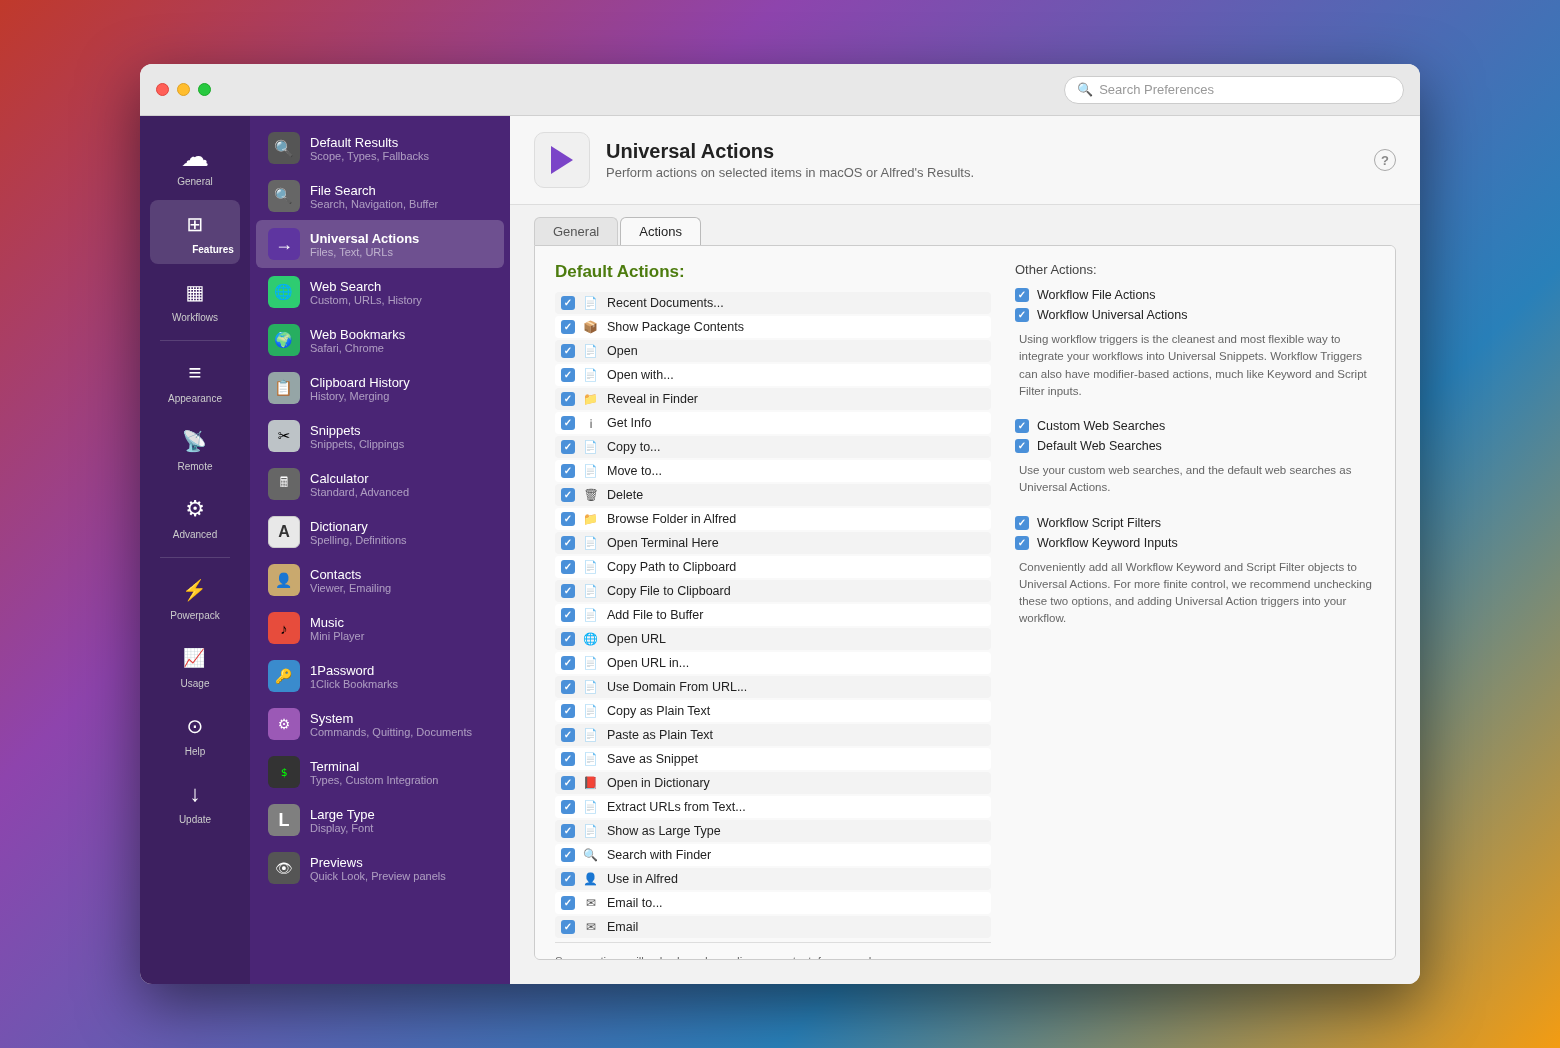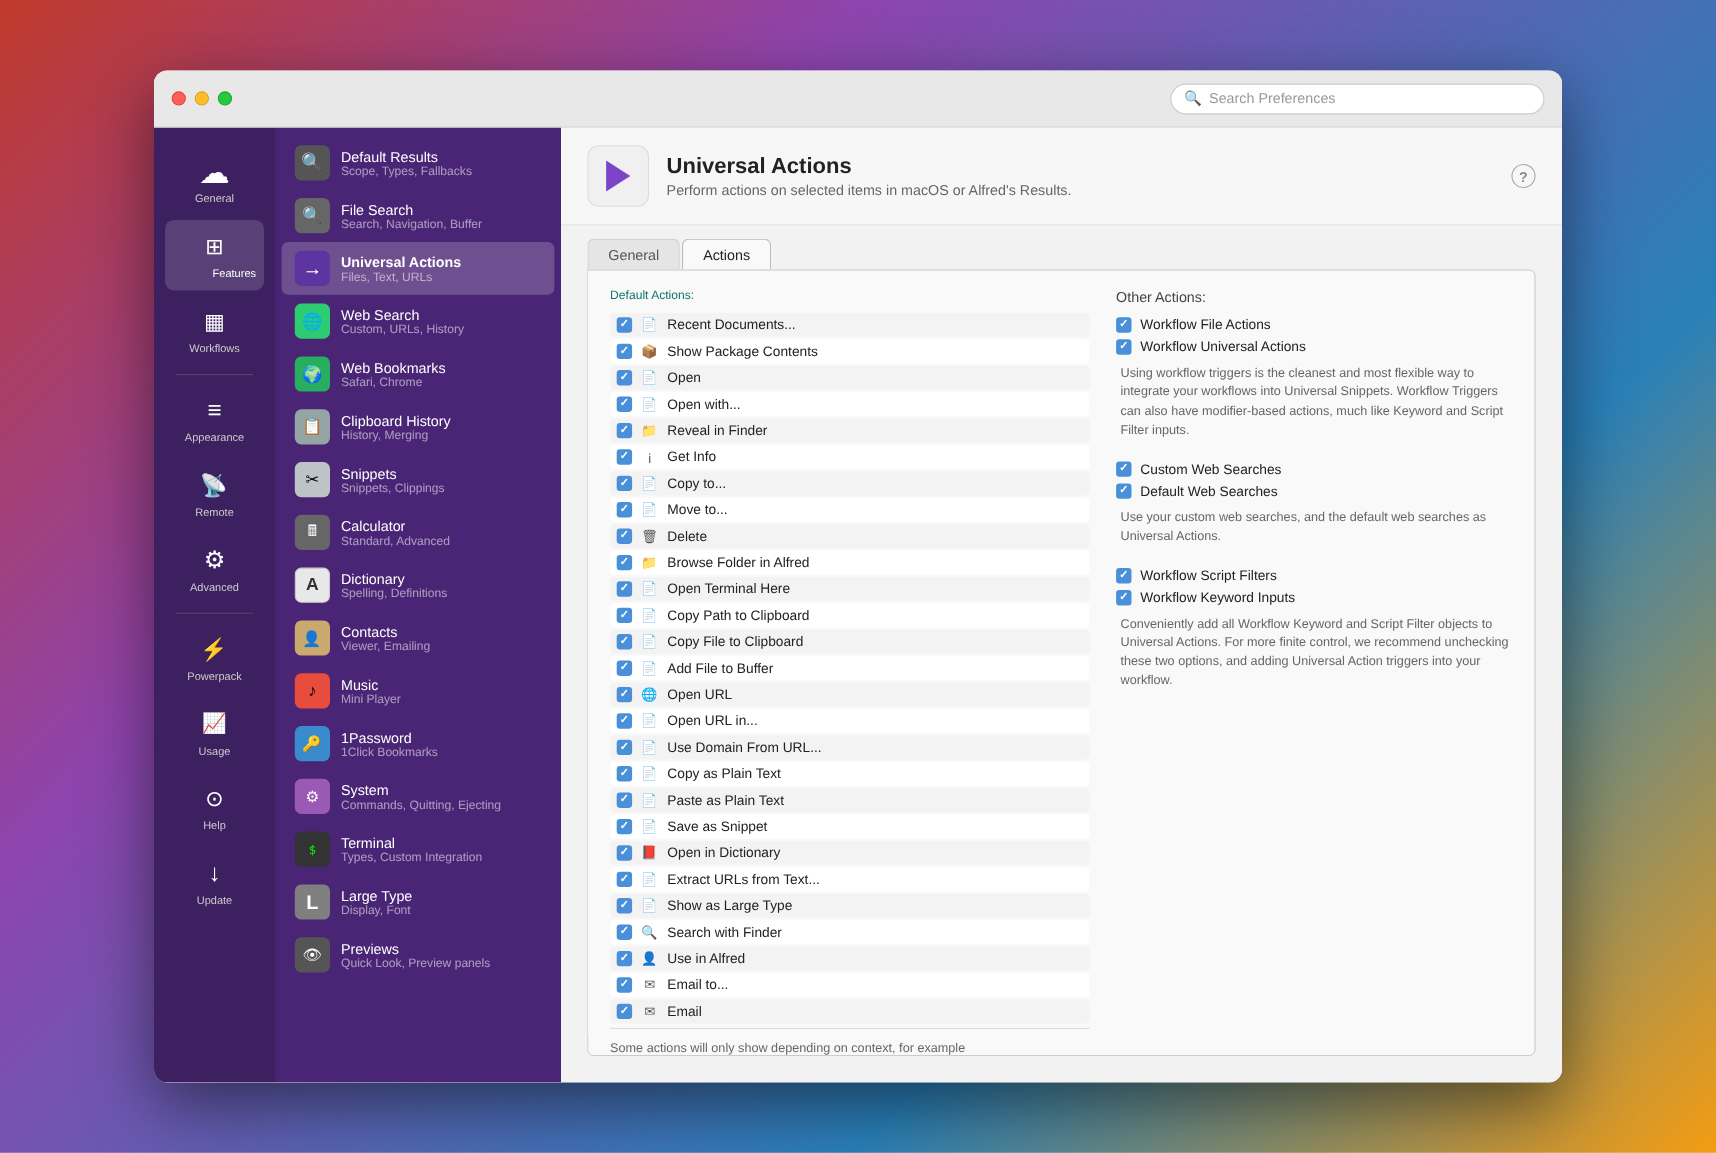--- a/index.html
+++ b/index.html
@@ -93,21 +93,21 @@
       justify-content: center;
       color: white;
       font-size: 22px;
     }
     .sidebar-label {
       color: #ccc;
       font-size: 10px;
       text-align: center;
       line-height: 1.2;
     }
-    .sidebar-item.active .sidebar-label { color: white; font-weight: 400; margin-left: 36px; }
+    .sidebar-item.active .sidebar-label { color: white; font-weight: 700; margin-left: 36px; }
     
     .sidebar-mid {
       width: 260px;
       background: #4a2575;
       flex-shrink: 0;
       overflow-y: auto;
       padding: 8px 0;
     }
     .mid-item {
       display: flex;
@@ -227,21 +227,21 @@
       background: #f9f9f9;
       border: 1px solid #ccc;
       margin: 0 24px 24px;
       border-radius: 0 6px 6px 6px;
       overflow-y: auto;
       padding: 16px 20px;
       display: flex;
       gap: 24px;
     }
     .actions-col { flex: 1; }
-    .col-title { font-size: 11px; color: #0f766e; font-weight: 400; margin-bottom: 10px; }
+    .col-title { font-size: 17px; color: #4d7c0f; font-weight: 700; margin-bottom: 10px; }
     .action-list { display: flex; flex-direction: column; gap: 2px; }
     .action-row {
       display: flex;
       align-items: center;
       gap: 8px;
       padding: 3px 6px;
       border-radius: 4px;
       background: transparent;
     }
     .action-row:nth-child(odd) { background: #f3f3f3; }
@@ -456,21 +456,21 @@
         <div class="mid-icon" style="background:#3a8bcd; color:white; font-size:14px;">🔑</div>
         <div class="mid-text">
           <div class="mid-title">1Password</div>
           <div class="mid-subtitle">1Click Bookmarks</div>
         </div>
       </div>
       <div class="mid-item">
         <div class="mid-icon" style="background:#9b59b6; color:white; font-size:14px;">⚙</div>
         <div class="mid-text">
           <div class="mid-title">System</div>
-          <div class="mid-subtitle">Commands, Quitting, Ejecting</div>
+          <div class="mid-subtitle">Commands, Quitting, Documents</div>
         </div>
       </div>
       <div class="mid-item">
         <div class="mid-icon" style="background:#333; color:#0f0; font-size:11px; font-family: monospace;">$</div>
         <div class="mid-text">
           <div class="mid-title">Terminal</div>
           <div class="mid-subtitle">Types, Custom Integration</div>
         </div>
       </div>
       <div class="mid-item">

